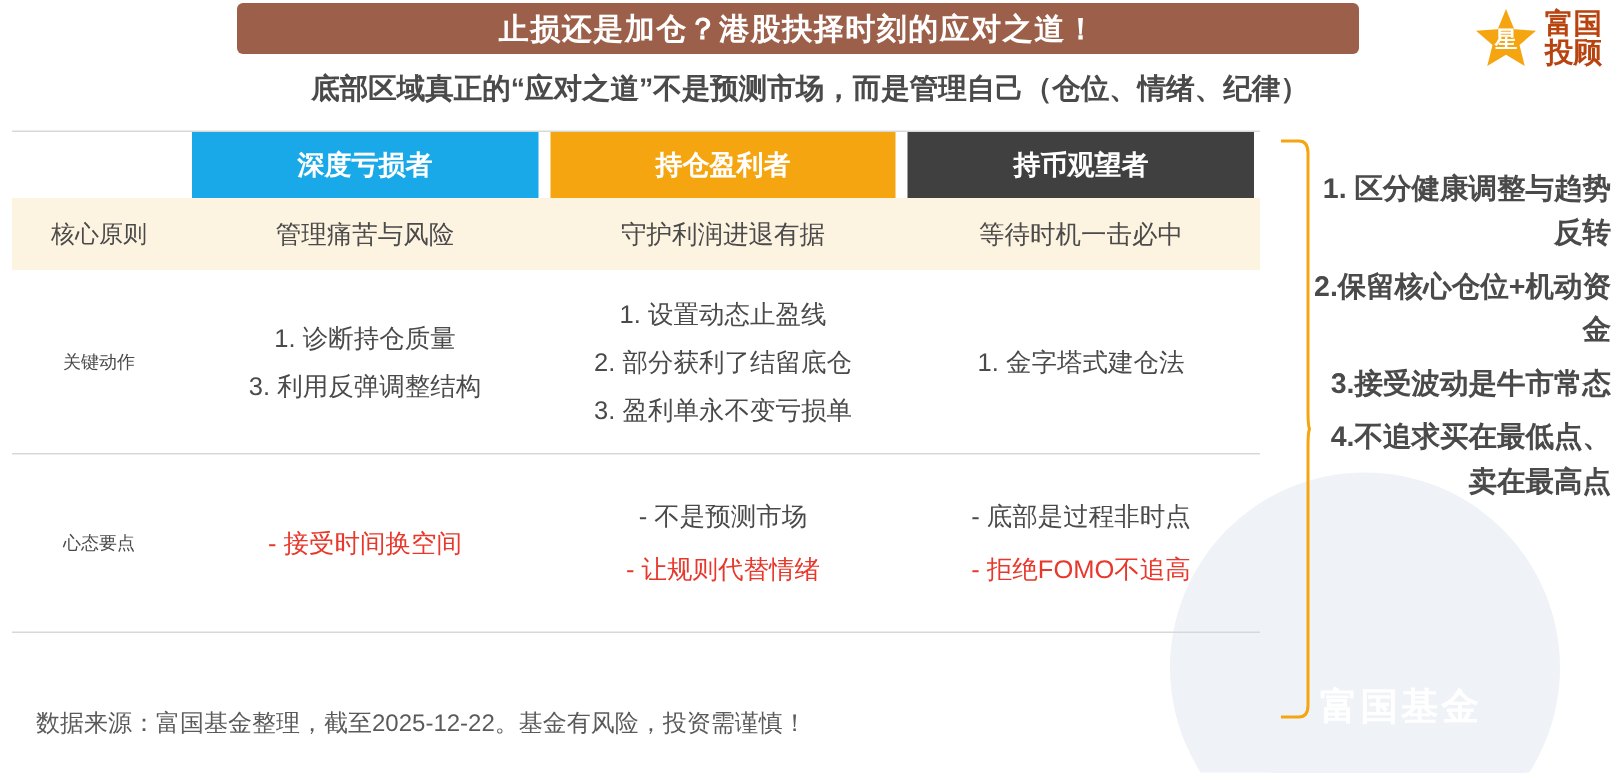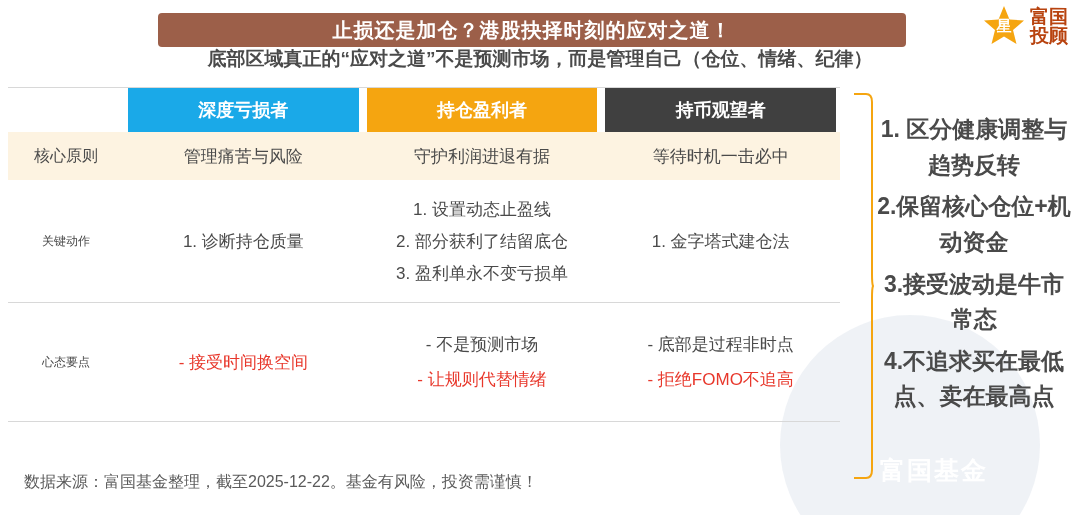--- a/index.html
+++ b/index.html
@@ -42,21 +42,21 @@
     position: relative;
     z-index: 2;
     width: 1080px;
     height: 515px;
   }
 
   
   .title-banner {
     position: absolute;
     left: 158px;
-    top: 13px;
+    top: 2px;
     width: 748px;
     height: 34px;
     background: #9c5f49;
     border-radius: 4px;
     display: flex;
     align-items: center;
     justify-content: center;
     color: #ffffff;
     font-size: 20px;
     font-weight: bold;
@@ -216,22 +216,22 @@
     left: 852px;
     top: 92px;
     width: 22px;
     height: 388px;
   }
   .right-list {
     position: absolute;
     left: 874px;
     top: 112px;
     width: 200px;
-    text-align: center;
-    font-size: 23px;
+    text-align: right;
+    font-size: 19px;
     font-weight: bold;
     color: #4a4a4a;
     line-height: 1.55;
   }
   .right-item { margin-bottom: 6px; }
 </style>
 </head>
 <body>
 
 <div class="wm-circle"></div>
@@ -276,20 +276,21 @@
       <div class="col">管理痛苦与风险</div>
       <div class="col">守护利润进退有据</div>
       <div class="col">等待时机一击必中</div>
     </div>
 
     <div class="row action-row">
       <div class="col-label">关键动作</div>
       <div class="col">
         <div class="cell-list">
           <span>1. 诊断持仓质量</span>
+          <span>3. 利用反弹调整结构</span>
         </div>
       </div>
       <div class="col">
         <div class="cell-list">
           <span>1. 设置动态止盈线</span>
           <span>2. 部分获利了结留底仓</span>
           <span>3. 盈利单永不变亏损单</span>
         </div>
       </div>
       <div class="col">

